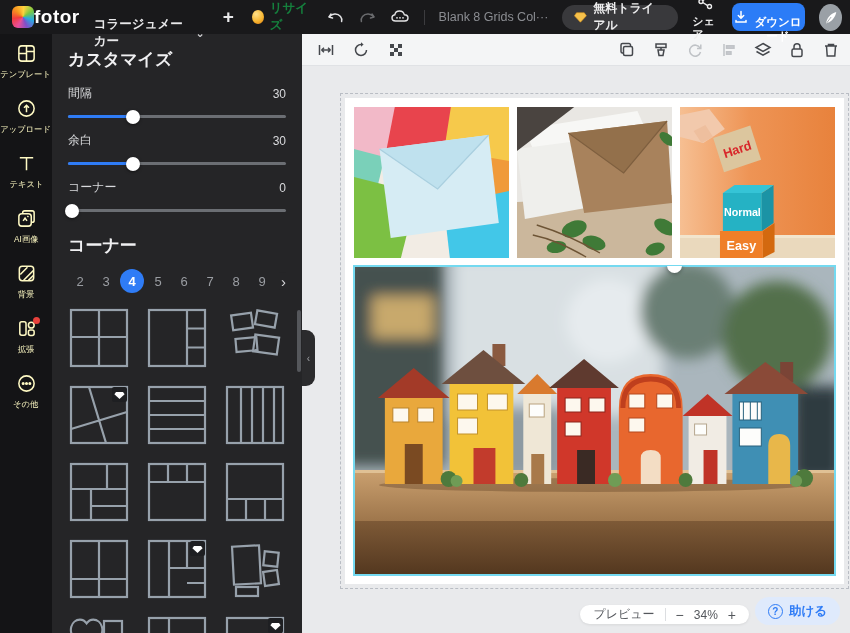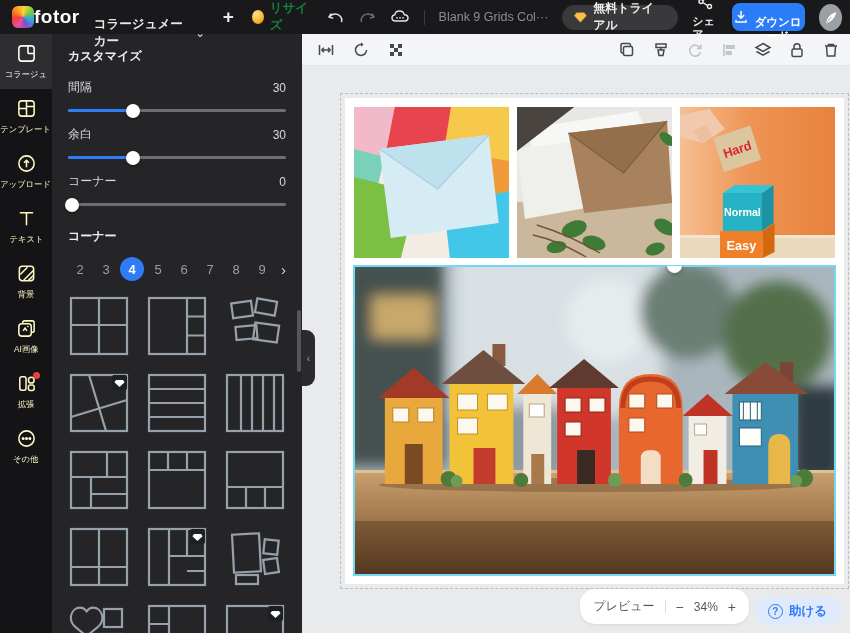--- a/index.html
+++ b/index.html
@@ -37,21 +37,21 @@
                color:#fef9c3; cursor:pointer; position:relative; }
   .rail-item.active { background:#2e2e31; color:#ffffff; }
   .rail-label { font-size:9px; transform:scale(.92); white-space:nowrap; }
   .rail-ic { width:22px; height:22px; display:flex; align-items:center; justify-content:center; }
   .rail-ic svg { stroke:currentColor; fill:none; stroke-width:1.6; }
   .red-dot { position:absolute; top:8px; right:12px; width:7px; height:7px; border-radius:50%; background:#e8413c; }
 
   
   .panel { position:absolute; left:52px; top:34px; width:250px; height:599px; background:#252527; z-index:20; overflow:hidden; }
   .panel-inner { padding:14px 16px 0 16px; }
-  .sec-title { color:#f0f0f2; font-size:12px; font-weight:bold; }
+  .sec-title { color:#f0f0f2; font-size:17px; font-weight:bold; }
   .slider-group { margin-top:14px; }
   .slider-row { display:flex; justify-content:space-between; align-items:center; }
   .slider-label { color:#d9dadd; font-size:12px; }
   .slider-value { color:#d9dadd; font-size:12px; }
   .slider-track { position:relative; height:3px; background:#6b6e73; border-radius:2px; margin:13px 0 6px 0; }
   .slider-fill { position:absolute; left:0; top:0; bottom:0; background:#2f7cf6; border-radius:2px; }
   .slider-thumb { position:absolute; top:50%; width:14px; height:14px; background:#fff; border-radius:50%;
                   transform:translate(-50%,-50%); box-shadow:0 1px 3px rgba(0,0,0,.5); cursor:pointer; }
   .layout-title { margin-top:22px; }
   .counts-row { position:relative; margin-top:12px; display:flex; align-items:center; gap:0; overflow:hidden; padding-right:14px; }
@@ -81,21 +81,21 @@
                       border:1px dashed #b9bdc4; padding:4px; }
   .white-canvas { width:100%; height:100%; background:#ffffff; display:grid;
                   grid-template-columns:1fr 1fr 1fr; grid-template-rows:151px 1fr; gap:8px; padding:9px; }
   .cell { position:relative; overflow:hidden; }
   .cell svg { display:block; width:100%; height:100%; }
   .cell-bottom { grid-column:1 / span 3; outline:2px solid #74d9f0; outline-offset:-1px; }
   .gap-handle { position:absolute; left:65%; top:-8px; width:15px; height:15px; border-radius:50%;
                 background:#fff; box-shadow:0 1px 4px rgba(0,0,0,.35); cursor:grab; z-index:5; }
 
   
-  .zoom-pill { position:absolute; right:101px; bottom:9px; height:35px; background:#ffffff; border-radius:15px;
+  .zoom-pill { position:absolute; right:101px; bottom:9px; height:19px; background:#ffffff; border-radius:15px;
                display:flex; align-items:center; padding:0 13px; gap:10px; box-shadow:0 1px 3px rgba(0,0,0,.08);
                color:#54575c; font-size:12px; }
   .zp-divider { width:1px; height:13px; background:#dcdee1; }
   .zp-btn { cursor:pointer; font-size:14px; color:#54575c; }
   .zoom-level { font-size:12px; }
   .help-pill { position:absolute; right:10px; bottom:8px; height:28px; background:#dfeafc; border-radius:15px;
                display:flex; align-items:center; gap:6px; padding:0 13px; color:#2f7cf6; font-size:12.5px;
                font-weight:bold; cursor:pointer; }
   .help-q { width:15px; height:15px; border:1.4px solid #2f7cf6; border-radius:50%; display:flex; align-items:center;
             justify-content:center; font-size:10px; font-weight:bold; }
@@ -131,21 +131,21 @@
   </div>
   <div class="tb-icon">
     <svg width="20" height="20" viewBox="0 0 20 20">
         <path d="M5.5 14 C3.5 14 2 12.6 2 10.8 C2 9.2 3.2 8 4.8 7.8 C5.2 5.6 7.1 4 9.5 4 C11.9 4 13.8 5.6 14.3 7.7 C16.4 7.8 18 9.1 18 11 C18 12.7 16.6 14 14.7 14 Z" stroke="#e3e3e5" fill="none" stroke-width="1.4"></path>
         <circle cx="7" cy="10.8" r=".9" fill="#e3e3e5"></circle>
         <circle cx="10" cy="10.8" r=".9" fill="#e3e3e5"></circle>
         <circle cx="13" cy="10.8" r=".9" fill="#e3e3e5"></circle>
       </svg>
   </div>
   <div class="tb-divider"></div>
-  <div class="doc-title">Blank 9 Grids Col···</div>
+  <div class="doc-title">Blank 8 Grids Col···</div>
   <div class="trial-pill">
     <svg width="15" height="13" viewBox="0 0 15 13">
         <path d="M3 1 L12 1 L14.5 4.5 L7.5 12 L.5 4.5 Z" fill="#f6c14b" stroke="#e39a1f" stroke-width=".7"></path>
       </svg>
     <span>無料トライアル</span>
   </div>
   <div class="share-item">
     <svg width="17" height="17" viewBox="0 0 17 17">
         <circle cx="4" cy="8.5" r="2" stroke="#ededee" fill="none" stroke-width="1.4"></circle>
         <circle cx="12.5" cy="3.5" r="2" stroke="#ededee" fill="none" stroke-width="1.4"></circle>
@@ -163,29 +163,20 @@
   </div>
   <div class="avatar">
     <svg width="27" height="27" viewBox="0 0 27 27">
         <path d="M8 21 C9 14 13 9 20 7 C19 13 15 18 10 19.5 Z" fill="#ffffff"></path>
         <path d="M8 21 L14 13" stroke="#9aa0a6" stroke-width="1"></path>
       </svg>
   </div>
 </div>
 
 <div class="rail">
-  <div class="rail-item active">
-    <div class="rail-ic">
-        <svg width="21" height="21" viewBox="0 0 22 22">
-          <rect x="3" y="3" width="16" height="16" rx="3"></rect>
-          <path d="M12.5 3 V11 M12.5 11 H19"></path>
-        </svg>
-      </div>
-    <span class="rail-label">コラージュ</span>
-  </div>
   <div class="rail-item">
     <div class="rail-ic">
         <svg width="21" height="21" viewBox="0 0 22 22">
           <rect x="3" y="3" width="16" height="16" rx="3"></rect>
           <path d="M11 3 V19 M3 11 H11 M11 9 H19"></path>
         </svg>
       </div>
     <span class="rail-label">テンプレート</span>
   </div>
   <div class="rail-item">
@@ -197,39 +188,39 @@
       </div>
     <span class="rail-label">アップロード</span>
   </div>
   <div class="rail-item">
     <div class="rail-ic">
         <svg width="21" height="21" viewBox="0 0 22 22">
           <path d="M4 5 H18 M11 5 V18"></path>
         </svg>
       </div>
     <span class="rail-label">テキスト</span>
-  </div>
-  <div class="rail-item">
-    <div class="rail-ic">
-        <svg width="21" height="21" viewBox="0 0 22 22">
-          <rect x="3.5" y="3.5" width="15" height="15" rx="3"></rect>
-          <path d="M4.5 12 L12 4.5 M8 18 L18.2 7.8 M13 18.2 L18.4 12.8"></path>
-        </svg>
-      </div>
-    <span class="rail-label">背景</span>
   </div>
   <div class="rail-item">
     <div class="rail-ic">
         <svg width="21" height="21" viewBox="0 0 22 22">
           <rect x="3" y="6" width="13" height="13" rx="3"></rect>
           <path d="M7 6 V5 A2 2 0 0 1 9 3 H17 A2 2 0 0 1 19 5 V13 A2 2 0 0 1 17 15 H16"></path>
           <path d="M7.5 13.5 L9.5 10.5 L11.5 13.5 M12 9.5 L13 8.5"></path>
         </svg>
       </div>
     <span class="rail-label">AI画像</span>
+  </div>
+  <div class="rail-item">
+    <div class="rail-ic">
+        <svg width="21" height="21" viewBox="0 0 22 22">
+          <rect x="3.5" y="3.5" width="15" height="15" rx="3"></rect>
+          <path d="M4.5 12 L12 4.5 M8 18 L18.2 7.8 M13 18.2 L18.4 12.8"></path>
+        </svg>
+      </div>
+    <span class="rail-label">背景</span>
   </div>
   <div class="rail-item">
     <div class="red-dot"></div>
     <div class="rail-ic">
         <svg width="21" height="21" viewBox="0 0 22 22">
           <rect x="4" y="4" width="6.5" height="14" rx="2"></rect>
           <circle cx="16" cy="7.5" r="3"></circle>
           <rect x="13" y="12.5" width="6" height="5.8" rx="2"></rect>
         </svg>
       </div>

